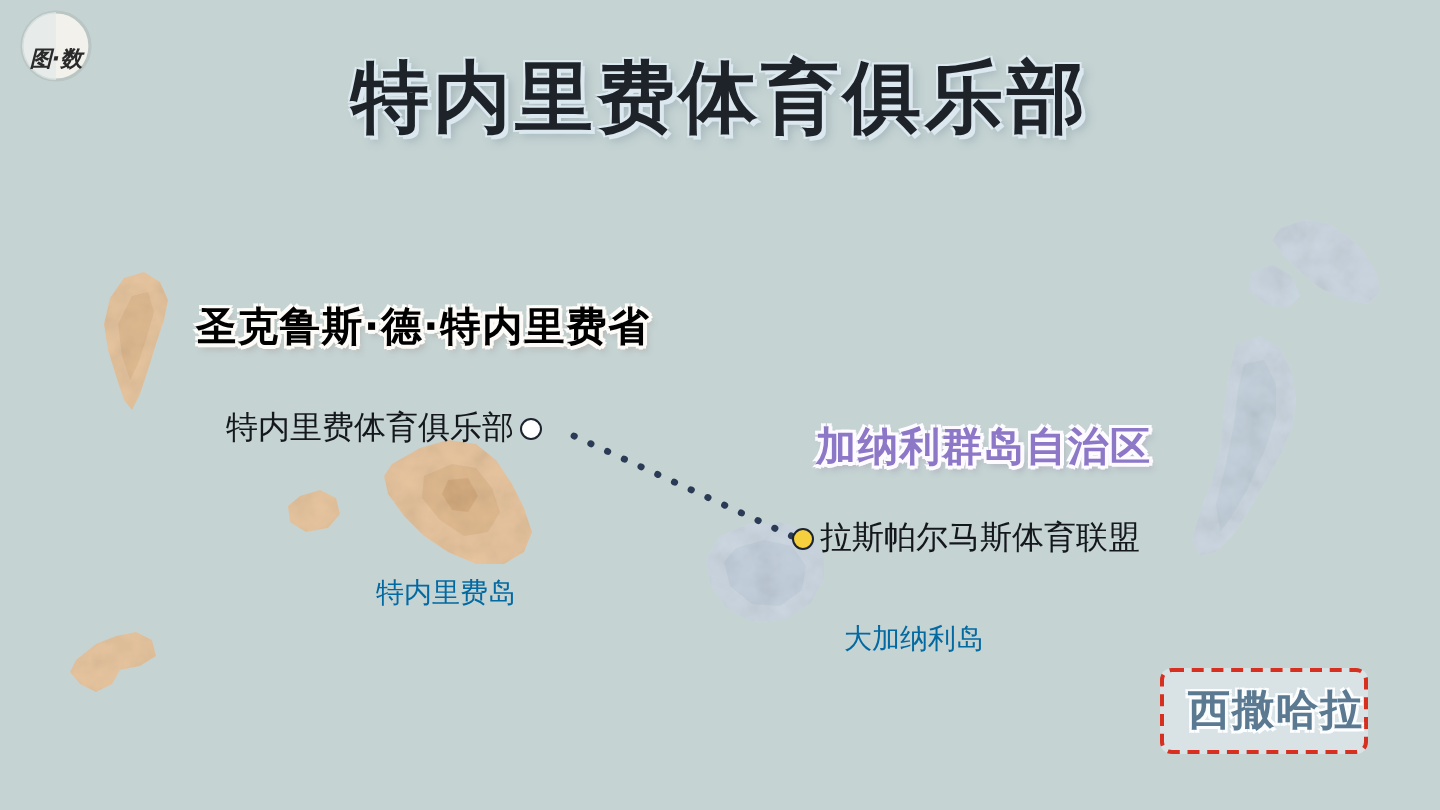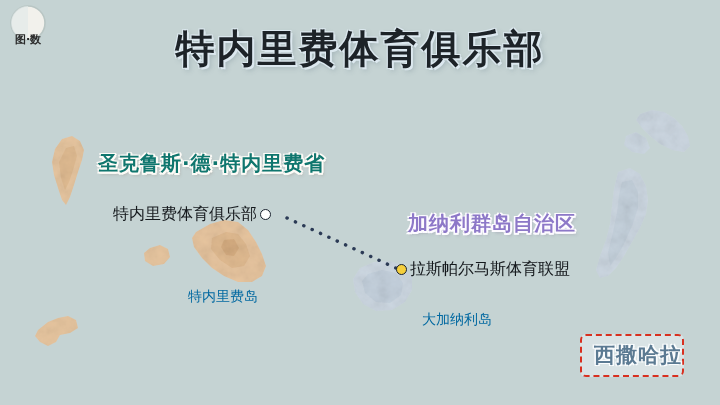--- a/index.html
+++ b/index.html
@@ -13,24 +13,25 @@
     position:absolute;inset:0;width:720px;height:405px;
   }
   .sea{fill:#c5d3d3;}
 
   
   .logo{
     position:absolute;left:6px;top:4px;width:44px;height:38px;
     z-index:40;
   }
   .logo-txt{
-    position:absolute;left:0;top:16px;width:44px;height:38px;
+    position:absolute;left:0;top:6px;width:44px;height:38px;
     display:flex;align-items:center;justify-content:center;
     font-size:11px;font-weight:bold;color:#2a2a2a;letter-spacing:0px;
     font-family:"DejaVu Sans",sans-serif;
+    font-style:italic;
   }
 
   
   .title{
     position:absolute;left:0;right:0;top:22px;
     text-align:center;
     font-size:39px;font-weight:bold;
     letter-spacing:2px;
     color:#1d2328;
     font-family:"DejaVu Sans","Liberation Sans",sans-serif;
@@ -46,21 +47,21 @@
 
   
   .prov{
     position:absolute;white-space:nowrap;
     font-size:20px;font-weight:bold;letter-spacing:1px;
     font-family:"DejaVu Sans","Liberation Sans",sans-serif;
     z-index:25;
   }
   .prov-sc{
     left:98px;top:150px;
-    color:#0f766e;
+    color:#000000;
     text-shadow:
       1.6px 1.6px 0 #fdfbf7,-1.4px -1.4px 0 #fdfbf7,
       1.6px -1.4px 0 #fdfbf7,-1.4px 1.6px 0 #fdfbf7,
       0 2px 0 #fdfbf7, 2px 0 0 #fdfbf7,
       2px 3px 3px rgba(140,120,110,.35);
   }
   .prov-lp{
     left:408px;top:210px;
     color:#8d78c8;
     text-shadow:

